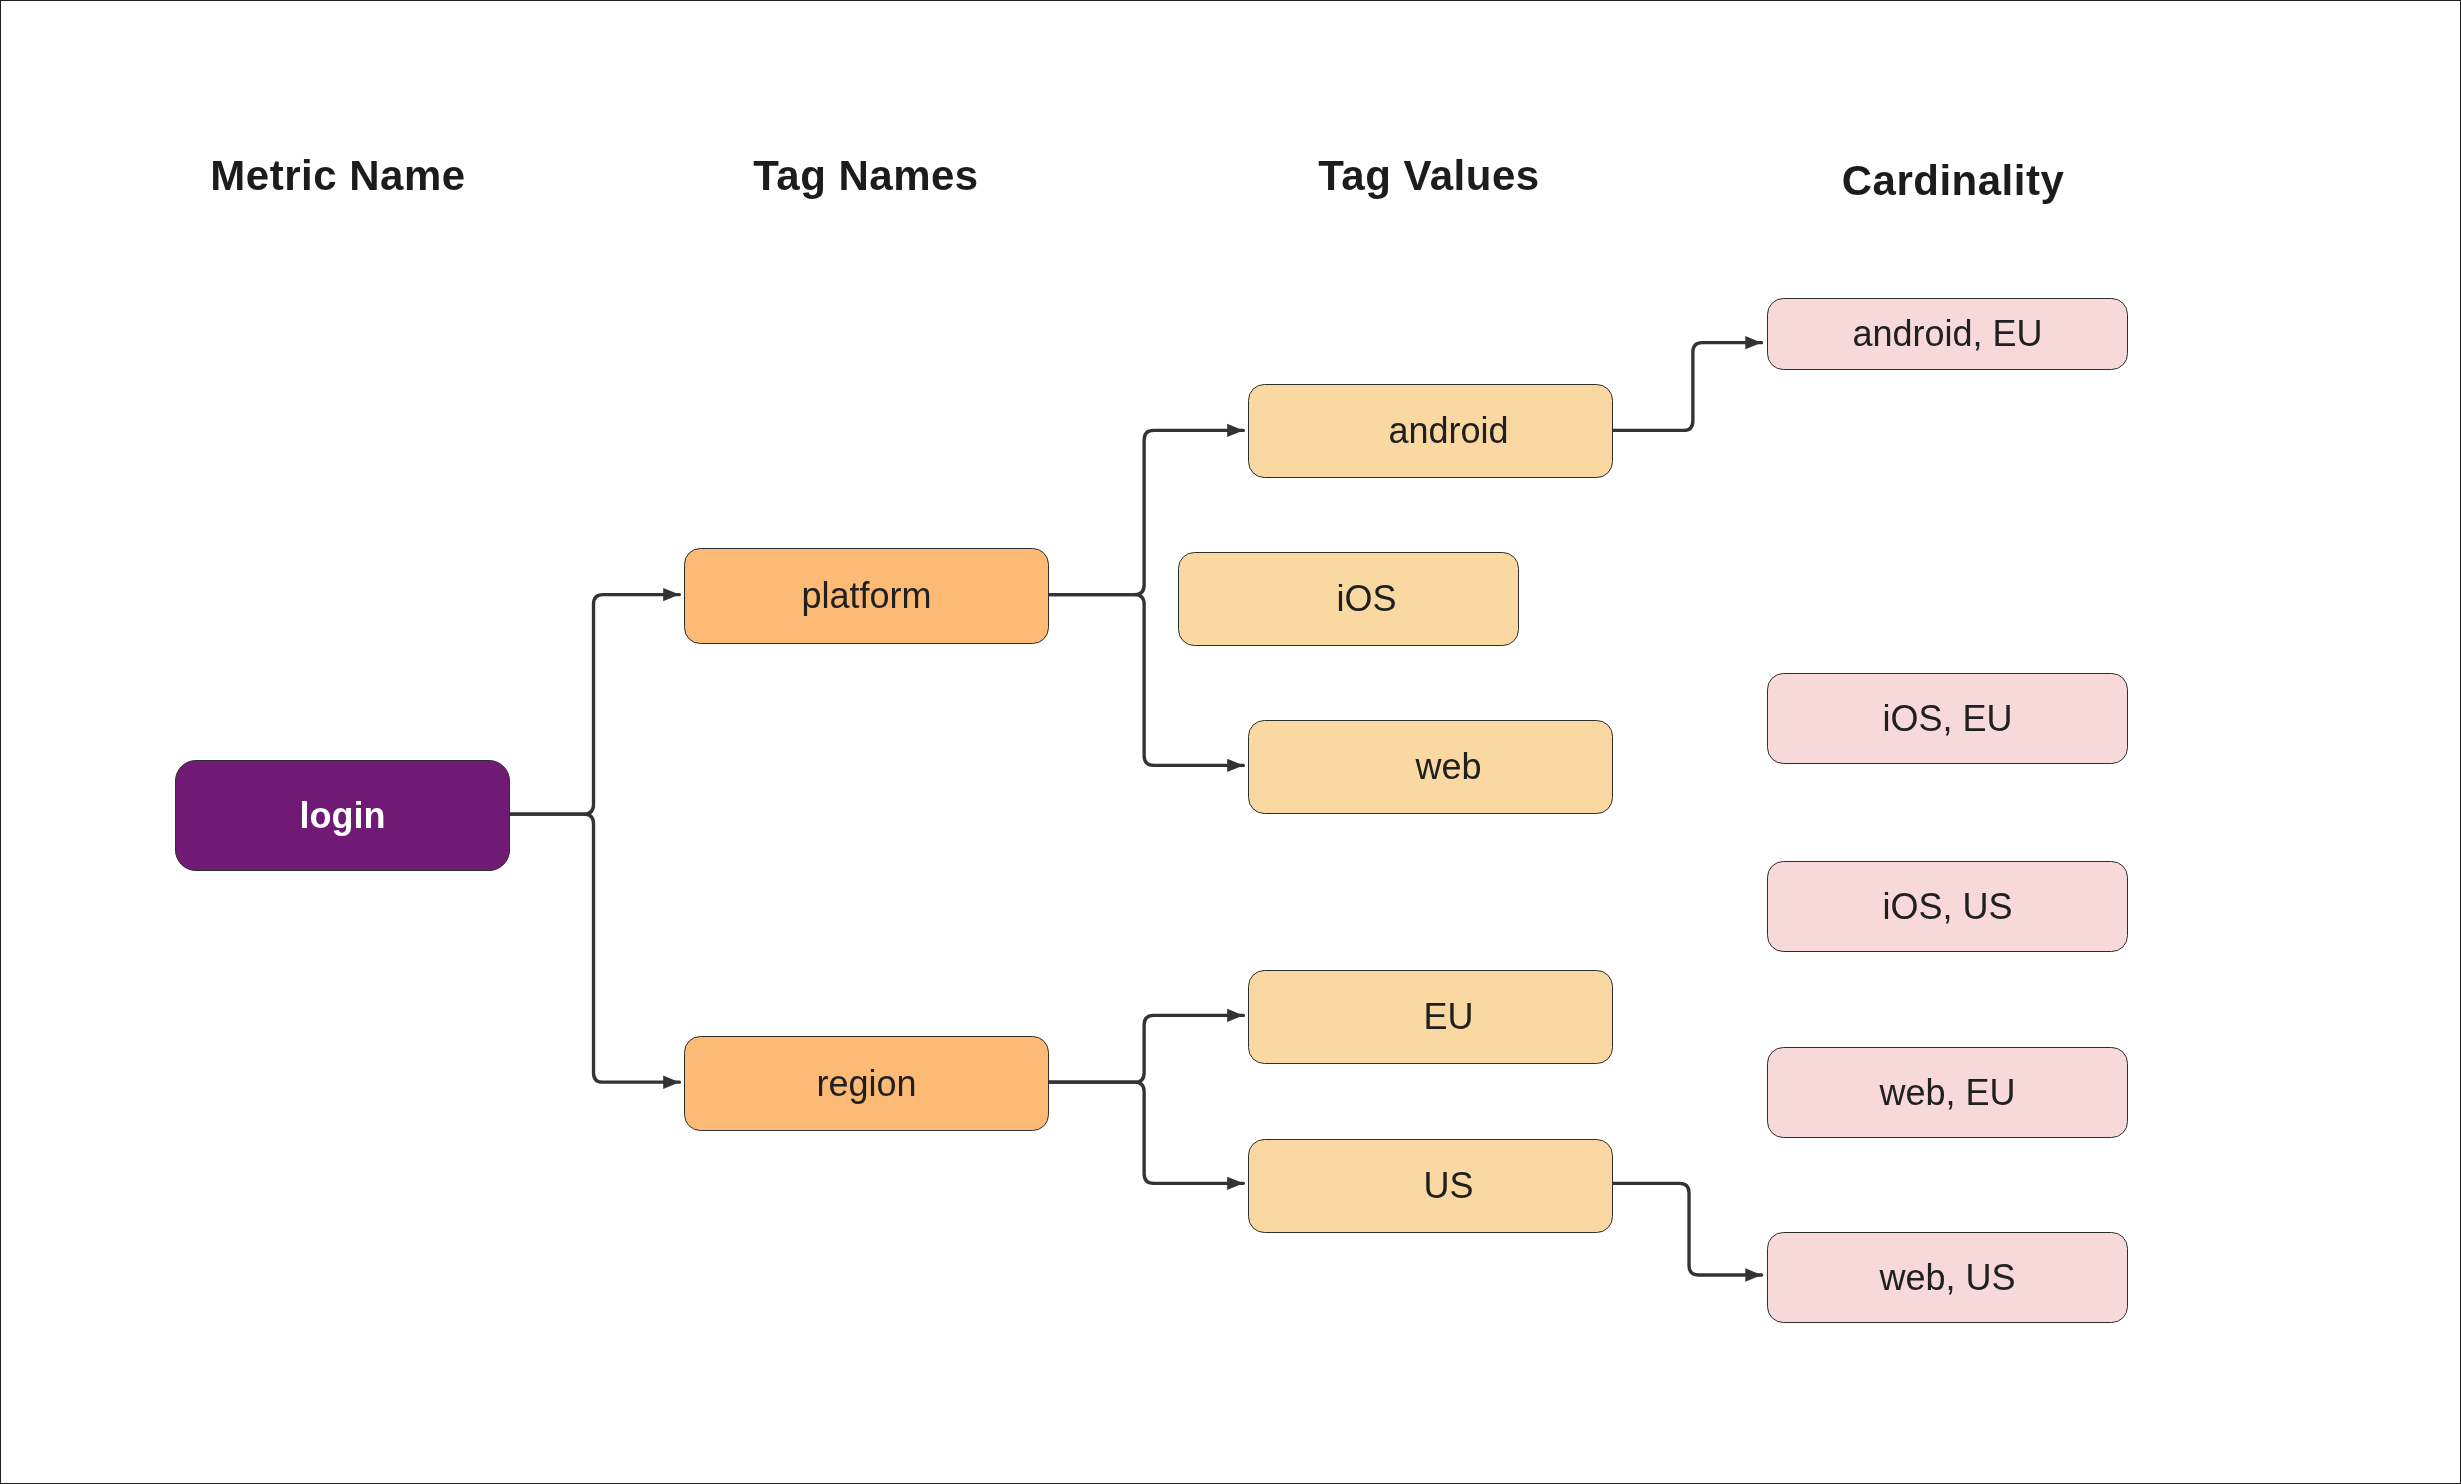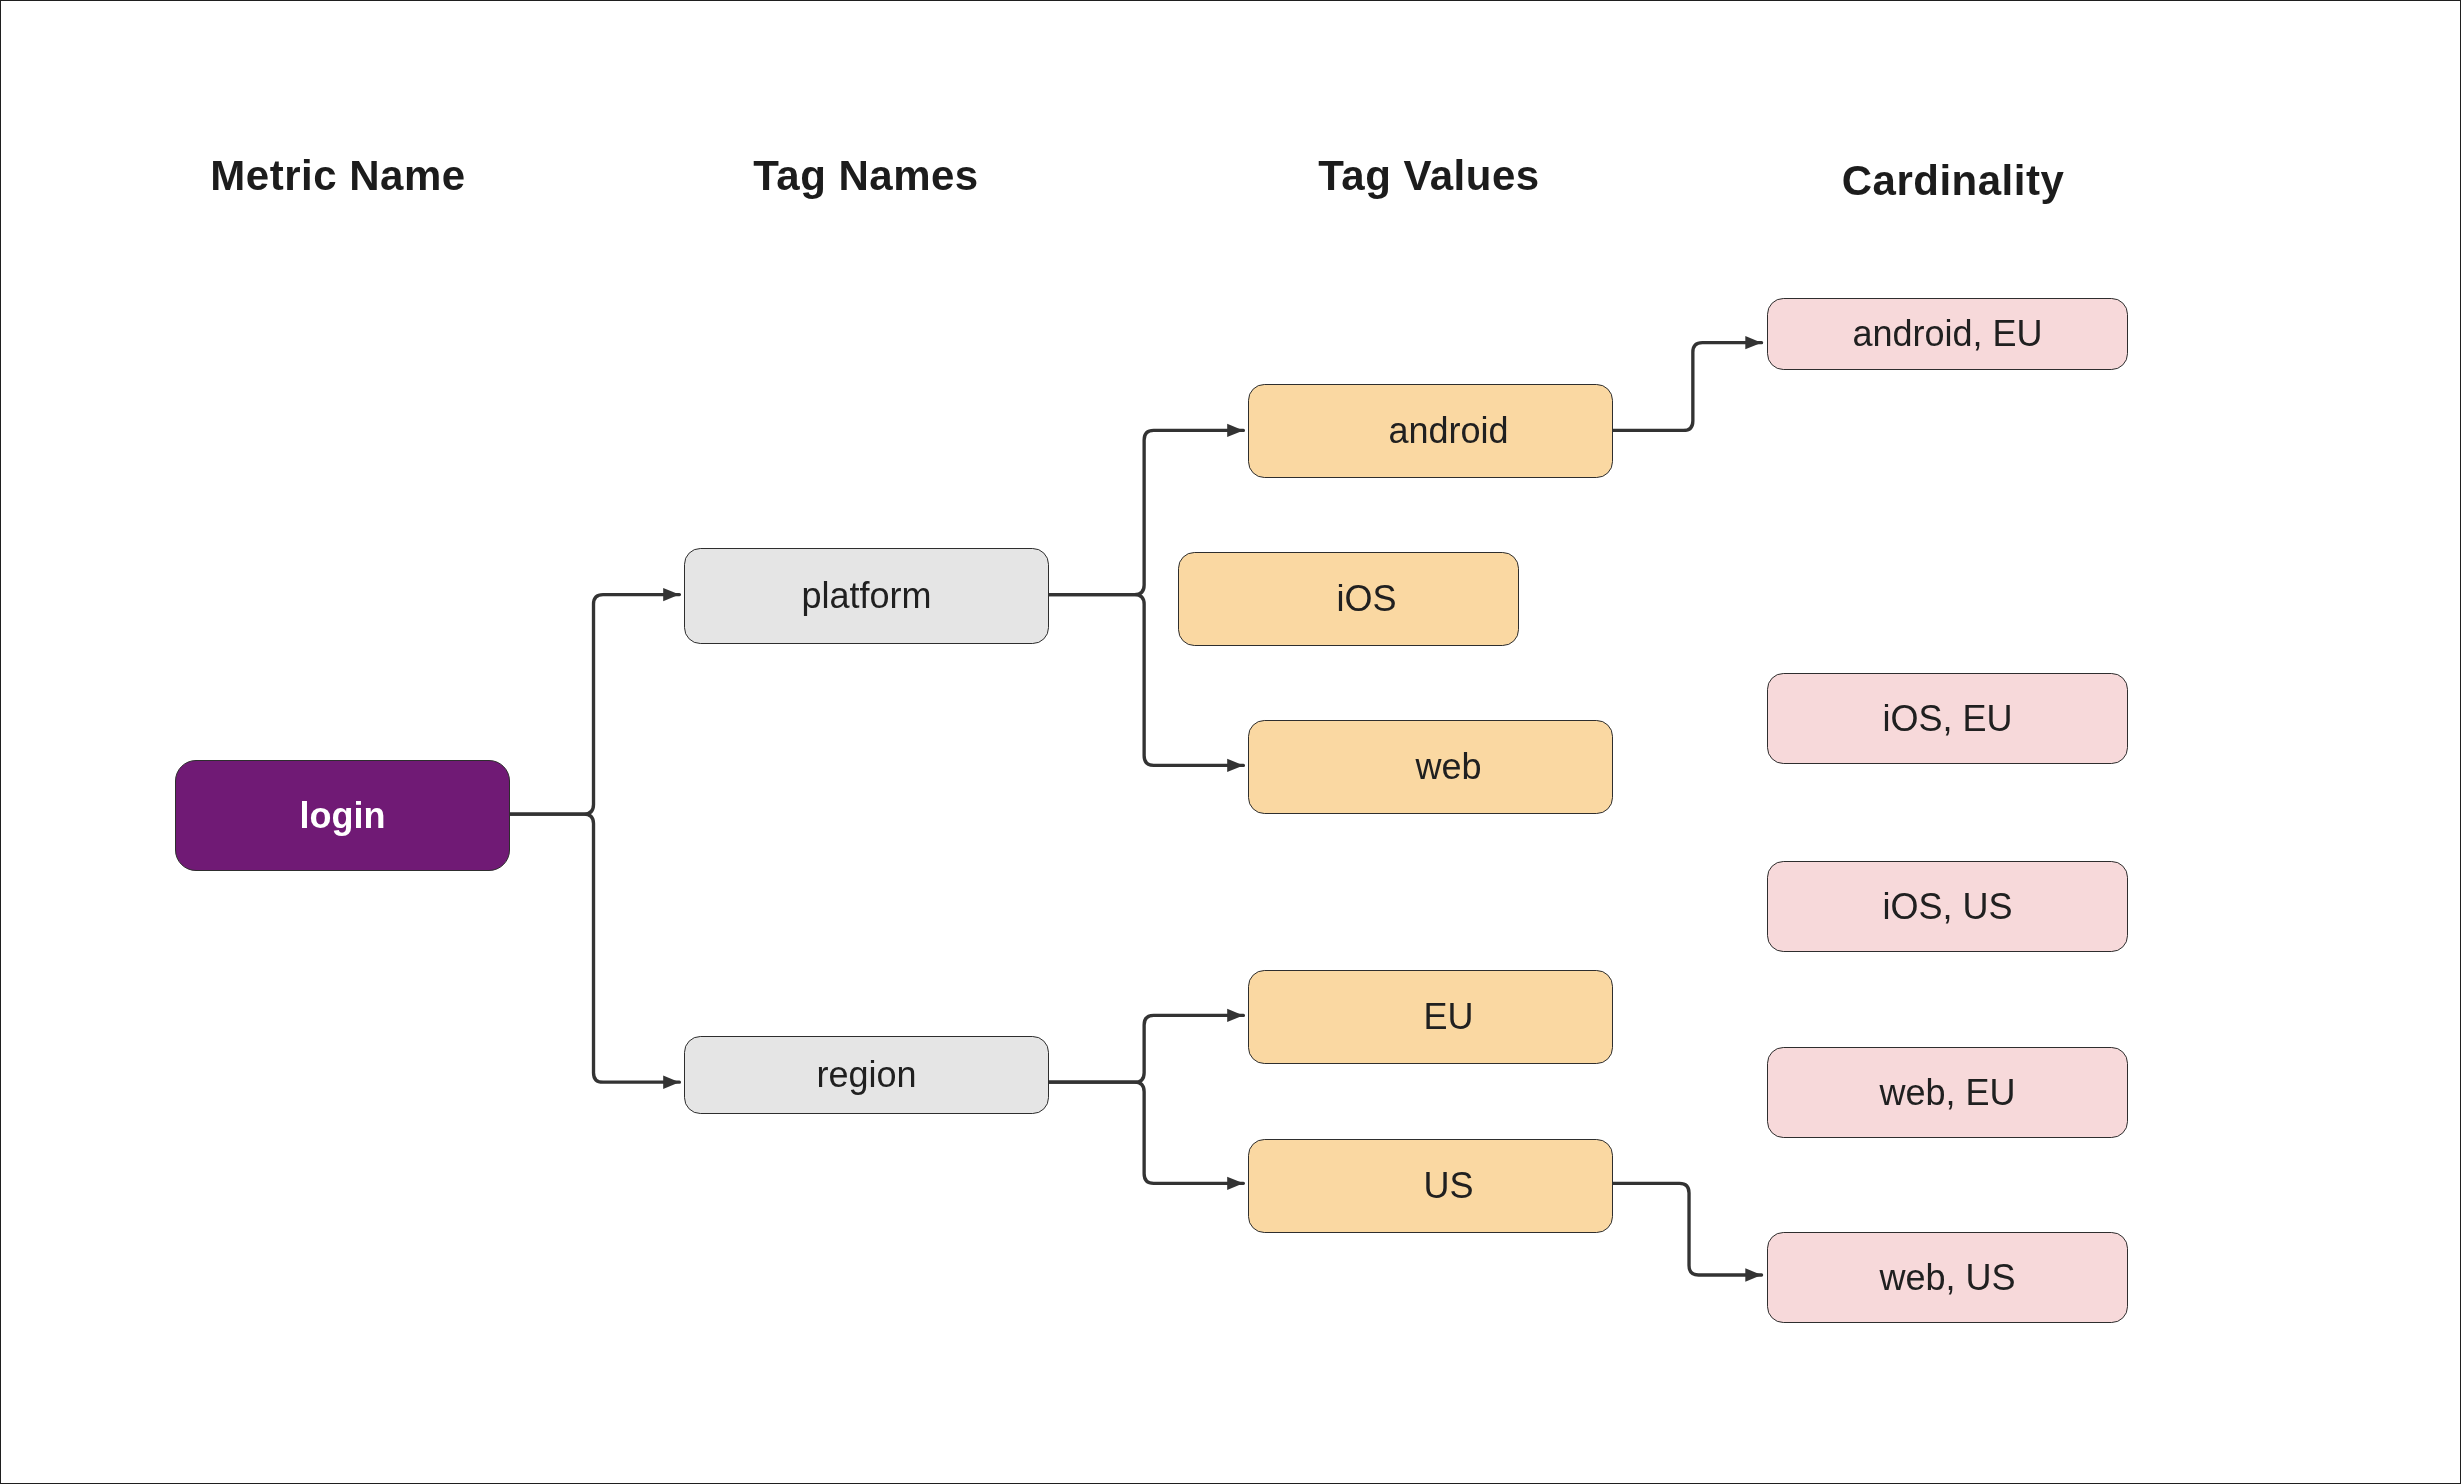--- a/index.html
+++ b/index.html
@@ -26,21 +26,21 @@
     position:absolute;
     display:flex;align-items:center;justify-content:center;
     border:1.9px solid #2e2e2e;
     border-radius:16.3px;
     font-size:36px;
     color:#202020;
     box-sizing:border-box;
     white-space:nowrap;
   }
   .metric{background:#701a75;color:#ffffff;font-weight:700;border-radius:21px;}
-  .tag-name{background:#e5e5e5;text-align:right;}
+  .tag-name{background:#fdba74;text-align:right;}
   .tag-value{background:#fad8a2;padding-left:36px;}
   .cardinality{background:#f7d9da;}
 </style>
 </head>
 <body>
 
 <div class="canvas">
 
   <svg class="wires" viewBox="0 0 2575 1553" xmlns="http://www.w3.org/2000/svg">
     <defs>
@@ -65,21 +65,21 @@
   <div class="col-header" style="left:1428px;top:175px">Tag Values</div>
   <div class="col-header" style="left:1952px;top:180px">Cardinality</div>
 
   <div class="node metric" style="left:174px;top:759px;width:335px;height:111px">
     <span>login</span>
   </div>
 
   <div class="node tag-name" style="left:683px;top:547px;width:365px;height:96px">
     <span>platform</span>
   </div>
-  <div class="node tag-name" style="left:683px;top:1035px;width:365px;height:78px">
+  <div class="node tag-name" style="left:683px;top:1035px;width:365px;height:95px">
     <span>region</span>
   </div>
 
   <div class="node tag-value" style="left:1247px;top:383px;width:365px;height:94px">
     <span>android</span>
   </div>
   <div class="node tag-value" style="left:1177px;top:551px;width:341px;height:94px">
     <span>iOS</span>
   </div>
   <div class="node tag-value" style="left:1247px;top:719px;width:365px;height:94px">

